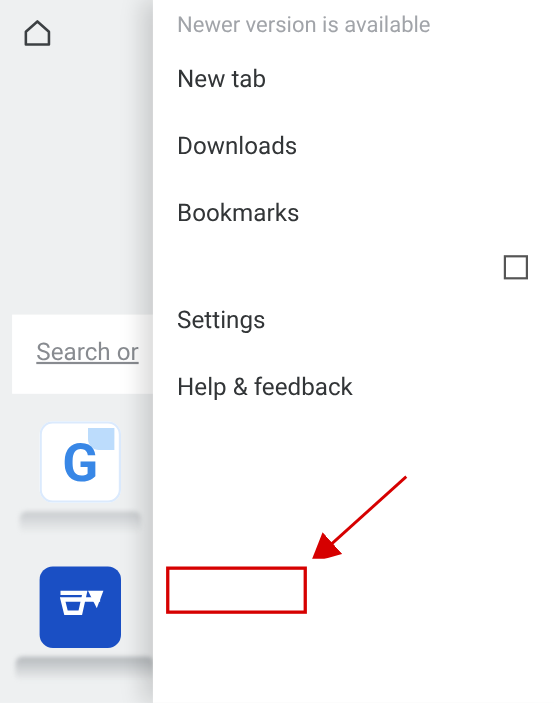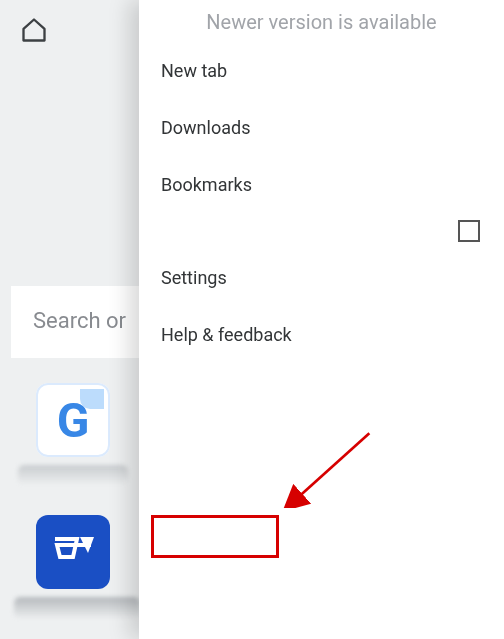--- a/index.html
+++ b/index.html
@@ -4,36 +4,36 @@
 <style>
   * { box-sizing: border-box; margin: 0; padding: 0; }
   html, body { width: 504px; height: 639px; overflow: hidden; font-family: Roboto, Arial, sans-serif; }
   body { background: #eef0f1; position: relative; }
 
   .home-icon { position: absolute; left: 20px; top: 16px; width: 28px; height: 28px; stroke: #3c4043; stroke-width: 2; fill: none; }
 
   .blue-arc { position: absolute; left: 118px; top: 140px; width: 48px; height: 60px; }
 
   .search-card { position: absolute; left: 11px; top: 286px; width: 200px; height: 72px; background: #ffffff; }
-  .search-text { color: #888b90; font-size: 22px; padding: 22px 0 0 22px; }
+  .search-text { color: #888b90; font-size: 22px; padding: 22px 0 0 22px; text-decoration: underline; }
 
   .tile { position: absolute; width: 74px; height: 74px; border-radius: 12px; display: flex; align-items: center; justify-content: center; font-weight: bold; }
   .tile-g { left: 36px; top: 383px; background: #ffffff; color: #3887e6; font-size: 48px; box-shadow: inset 0 0 0 2px #dbeafd; }
   .tile-g::before { content: ""; position: absolute; right: 6px; top: 6px; width: 24px; height: 20px; background: #bcdcfc; border-bottom-left-radius: 10px; }
   .tile-g span { position: relative; z-index: 1; }
   .tile-label { position: absolute; border-radius: 6px; }
   .label-g { left: 18px; top: 465px; width: 110px; height: 20px; background: linear-gradient(180deg, rgba(180,184,188,0.65), rgba(180,184,188,0) 100%); filter: blur(2px); }
 
   .tile-e { left: 36px; top: 515px; background: #1a4fc4; color: #ffffff; font-size: 38px; }
   .tile-e svg { width: 46px; height: 46px; }
   .label-e { left: 14px; top: 597px; width: 126px; height: 22px; background: linear-gradient(180deg, rgba(150,155,160,0.65), rgba(150,155,160,0) 100%); filter: blur(2px); }
 
   .menu { position: absolute; top: 0; left: 139px; right: 0; height: 639px; background: #ffffff; box-shadow: -10px 0 20px rgba(0,0,0,0.15); padding-top: 6px; }
-  .menu-banner { color: #a1a4a9; font-size: 20px; padding: 4px 22px 8px 22px; text-align: center; }
-  .menu-item { color: #323537; font-size: 18px; padding: 18px 22px; position: relative; cursor: pointer; }
+  .menu-banner { color: #a1a4a9; font-size: 20px; padding: 4px 22px 8px 22px; }
+  .menu-item { color: #323537; font-size: 22px; padding: 18px 22px; position: relative; cursor: pointer; }
 
   .desktop-box { position: absolute; right: 24px; top: 50%; transform: translateY(-50%); width: 22px; height: 22px; border: 2px solid #555; }
 
   .settings-highlight { position: absolute; left: 151px; top: 515px; width: 128px; height: 43px; border: 3px solid #d60000; pointer-events: none; }
 
   .arrow { position: absolute; left: 282px; top: 428px; width: 100px; height: 80px; pointer-events: none; }
 </style>
 </head>
 <body>
 

